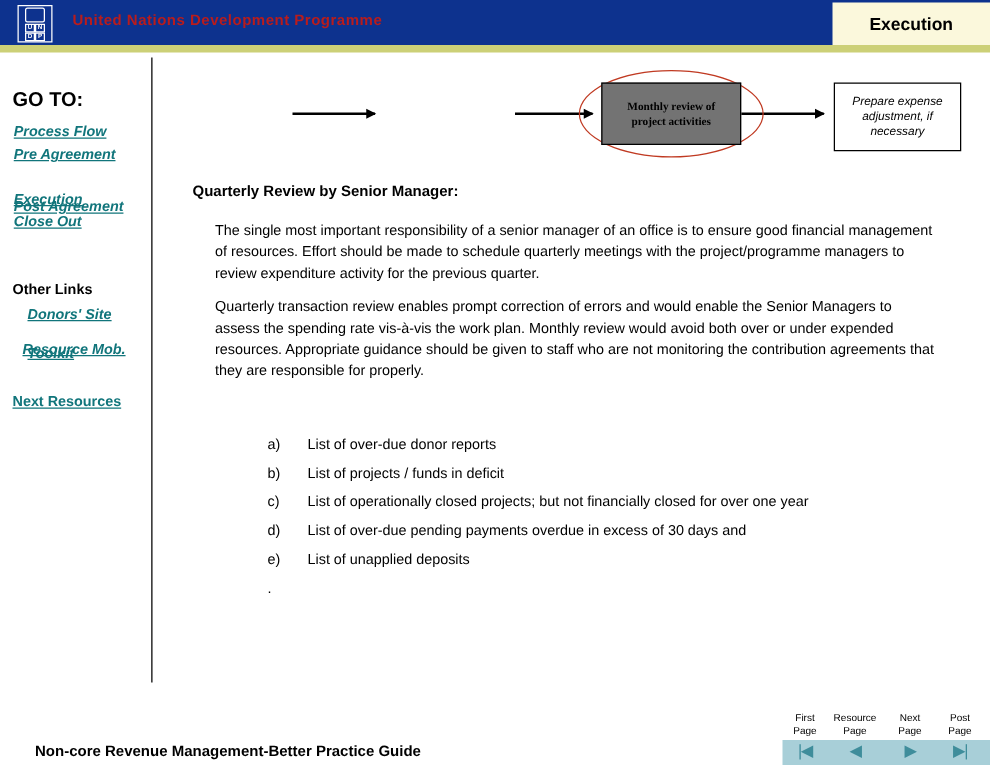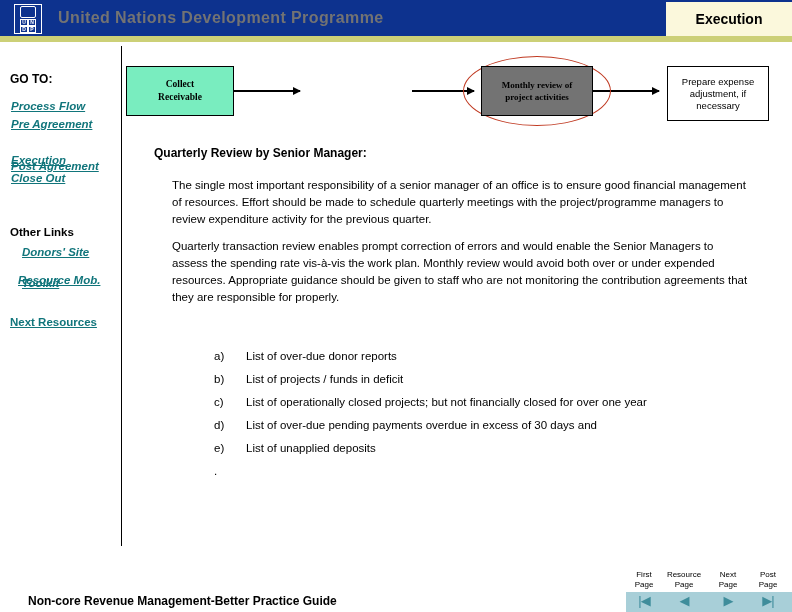--- a/index.html
+++ b/index.html
@@ -63,23 +63,23 @@
     font-size: 5px;
     line-height: 5px;
     color: #ffffff;
     text-align: center;
     font-weight: bold;
     font-family: "Liberation Sans", sans-serif;
   }
   #header-title {
     position: absolute;
     left: 58px; top: 9px;
-    font-size: 16px;
-    font-weight: bold;
-    color: #737373;
+    font-size: 12px;
+    font-weight: bold;
+    color: #b91c1c;
     letter-spacing: 0.4px;
   }
   #section-tab {
     position: absolute;
     left: 666px; top: 2px;
     width: 126px; height: 34px;
     background: #fbf8dc;
     display: flex;
     align-items: center;
     justify-content: center;
@@ -98,21 +98,21 @@
   }
   #sidebar-divider {
     position: absolute;
     left: 121px; top: 46px;
     width: 1px; height: 500px;
     background: #000000;
   }
   #goto-heading {
     position: absolute;
     left: 10px; top: 72px;
-    font-size: 12px;
+    font-size: 16px;
     font-weight: bold;
     color: #000000;
   }
   .nav-link {
     position: absolute;
     left: 11px;
     font-size: 11.5px;
     font-style: italic;
     font-weight: bold;
     color: #11757b;
@@ -229,20 +229,21 @@
     background: transparent;
   }
   #box-prepare-expense {
     left: 667px; top: 66px;
     width: 102px; height: 55px;
     background: #ffffff;
     font-family: "Liberation Sans", sans-serif;
     font-size: 9.5px;
     font-weight: normal;
     line-height: 12px;
+    font-style: italic;
   }
   .flow-arrow {
     position: absolute;
     height: 2px;
     background: #000000;
     z-index: 1;
   }
   .flow-arrow::after {
     content: "";
     position: absolute;
@@ -373,26 +374,20 @@
 <a class="nav-link" id="link-close-out">Close Out</a>
 
 <div id="other-links-heading">Other Links</div>
 <a id="link-donors-site">Donors' Site</a>
 <a id="link-resource-mob">Resource Mob.</a>
 <a id="link-toolkit">Toolkit</a>
 <a id="link-other-resources">Next Resources</a>
 
 <div id="flowchart">
 
-  <div class="flow-box" id="box-collect">
-    <span>
-      <span>Collect</span><br>
-      <span>Receivable</span>
-    </span>
-  </div>
 
   <div class="flow-arrow" id="arrow-1"></div>
 
 
   <div class="flow-arrow" id="arrow-2"></div>
 
   <div id="highlight-ellipse"></div>
 
   <div class="flow-box" id="box-monthly-review">
     <span>

